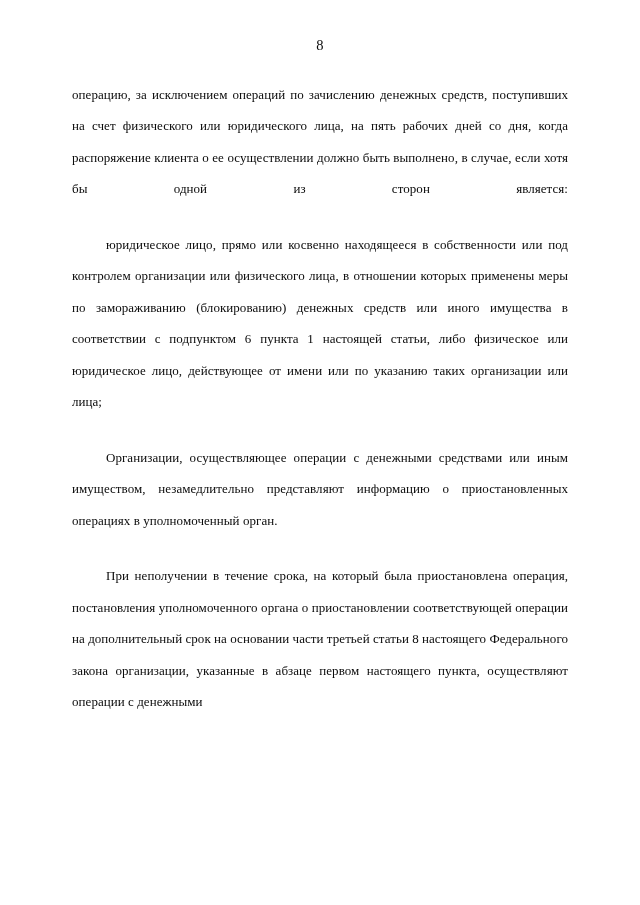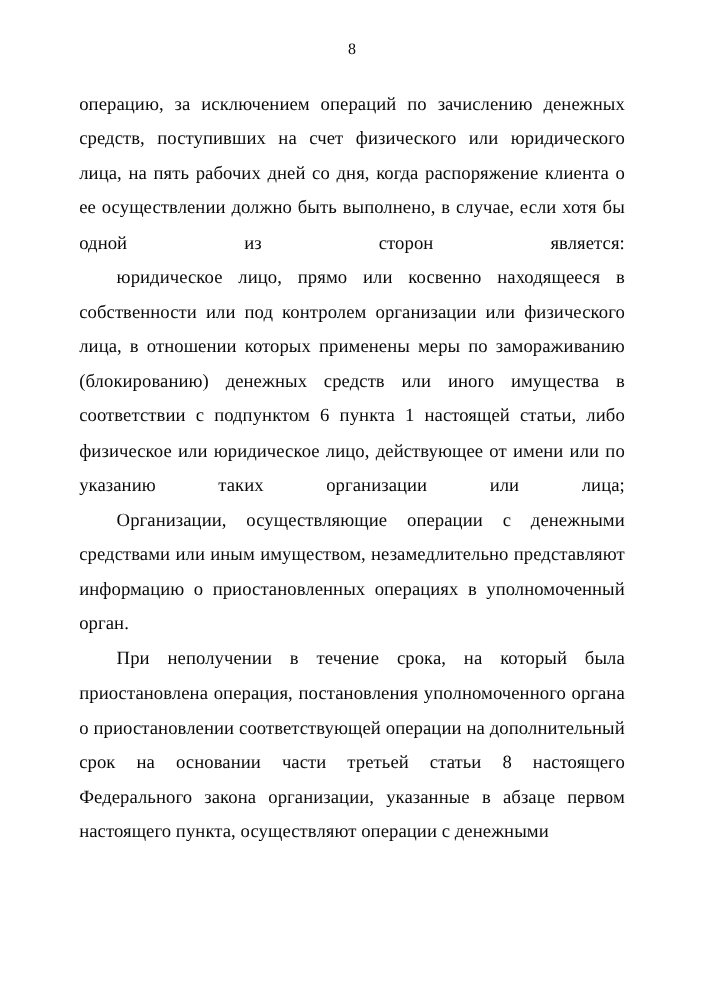--- a/index.html
+++ b/index.html
@@ -23,28 +23,29 @@
   }
   .page-number {
     text-align: center;
     font-size: 14.5px;
     line-height: 1;
     margin: 8px 0 26px 0;
     letter-spacing: 0.2px;
   }
   .body-text p {
     margin: 0;
-    font-size: 17px;
+    font-size: 13px;
     line-height: 31.5px;
     text-align: justify;
     text-justify: inter-word;
     letter-spacing: 0.05px;
   }
   .body-text p.indent {
     text-indent: 34px;
+    margin-top: 24px;
   }
   .body-text p.noindent {
     text-indent: 0;
   }
   
   .body-text p.force-justify {
     text-align-last: justify;
   }
   sup {
     font-size: 0.68em;
@@ -59,19 +60,19 @@
 
   <div class="page-number">8</div>
 
   <div class="body-text">
 
     <p class="noindent force-justify">операцию, за исключением операций по зачислению денежных средств, поступивших на счет физического или юридического лица, на пять рабочих дней со дня, когда распоряжение клиента о ее осуществлении должно быть выполнено, в случае, если хотя бы одной из сторон является:</p>
 
     <p class="indent force-justify">юридическое лицо, прямо или косвенно находящееся в собственности или под контролем организации или физического лица, в отношении которых применены меры по замораживанию (блокированию) денежных средств или иного имущества в соответствии с подпунктом 6 пункта 1 настоящей статьи, либо физическое или юридическое лицо, действующее от имени или по указанию таких организации или лица;</p>
 
 
-    <p class="indent">Организации, осуществляющие операции с денежными средствами или иным имуществом, незамедлительно представляют информацию о приостановленных операциях в уполномоченный орган.</p>
+    <p class="indent">Организации, осуществляющее операции с денежными средствами или иным имуществом, незамедлительно представляют информацию о приостановленных операциях в уполномоченный орган.</p>
 
     <p class="indent">При неполучении в течение срока, на который была приостановлена операция, постановления уполномоченного органа о приостановлении соответствующей операции на дополнительный срок на основании части третьей статьи 8 настоящего Федерального закона организации, указанные в абзаце первом настоящего пункта, осуществляют операции с денежными</p>
 
   </div>
 
 </div>
 
 </body></html>

